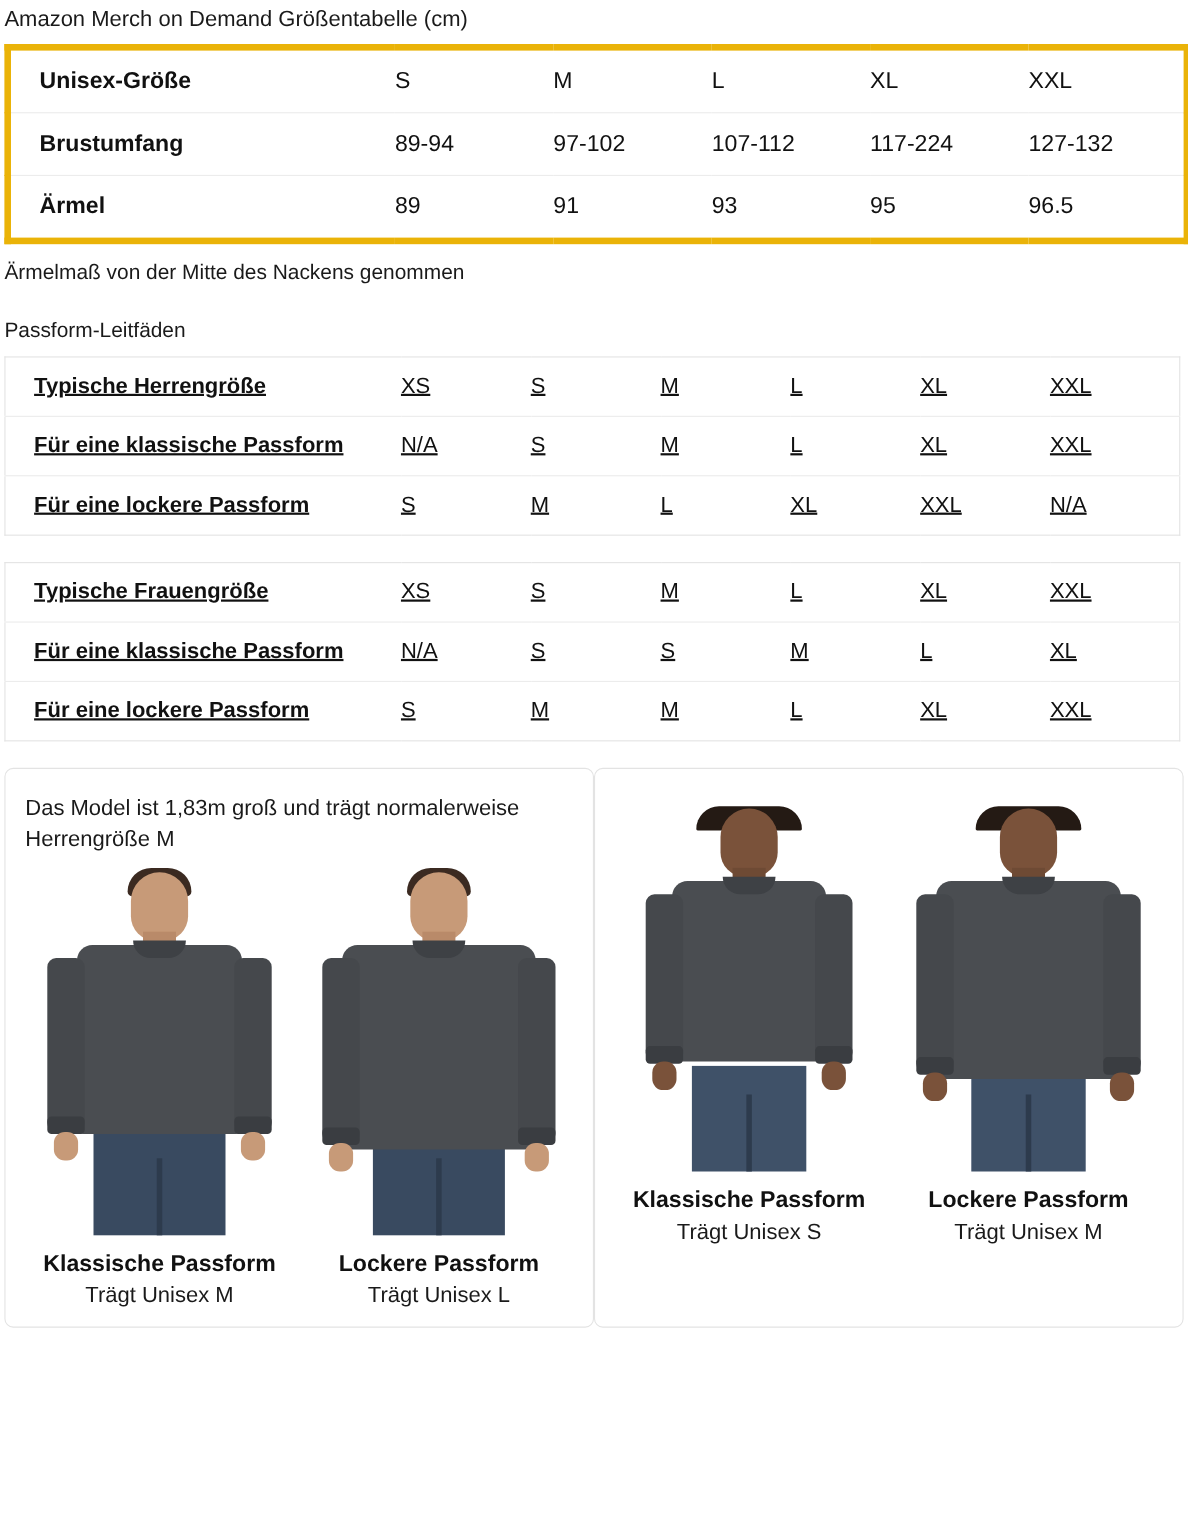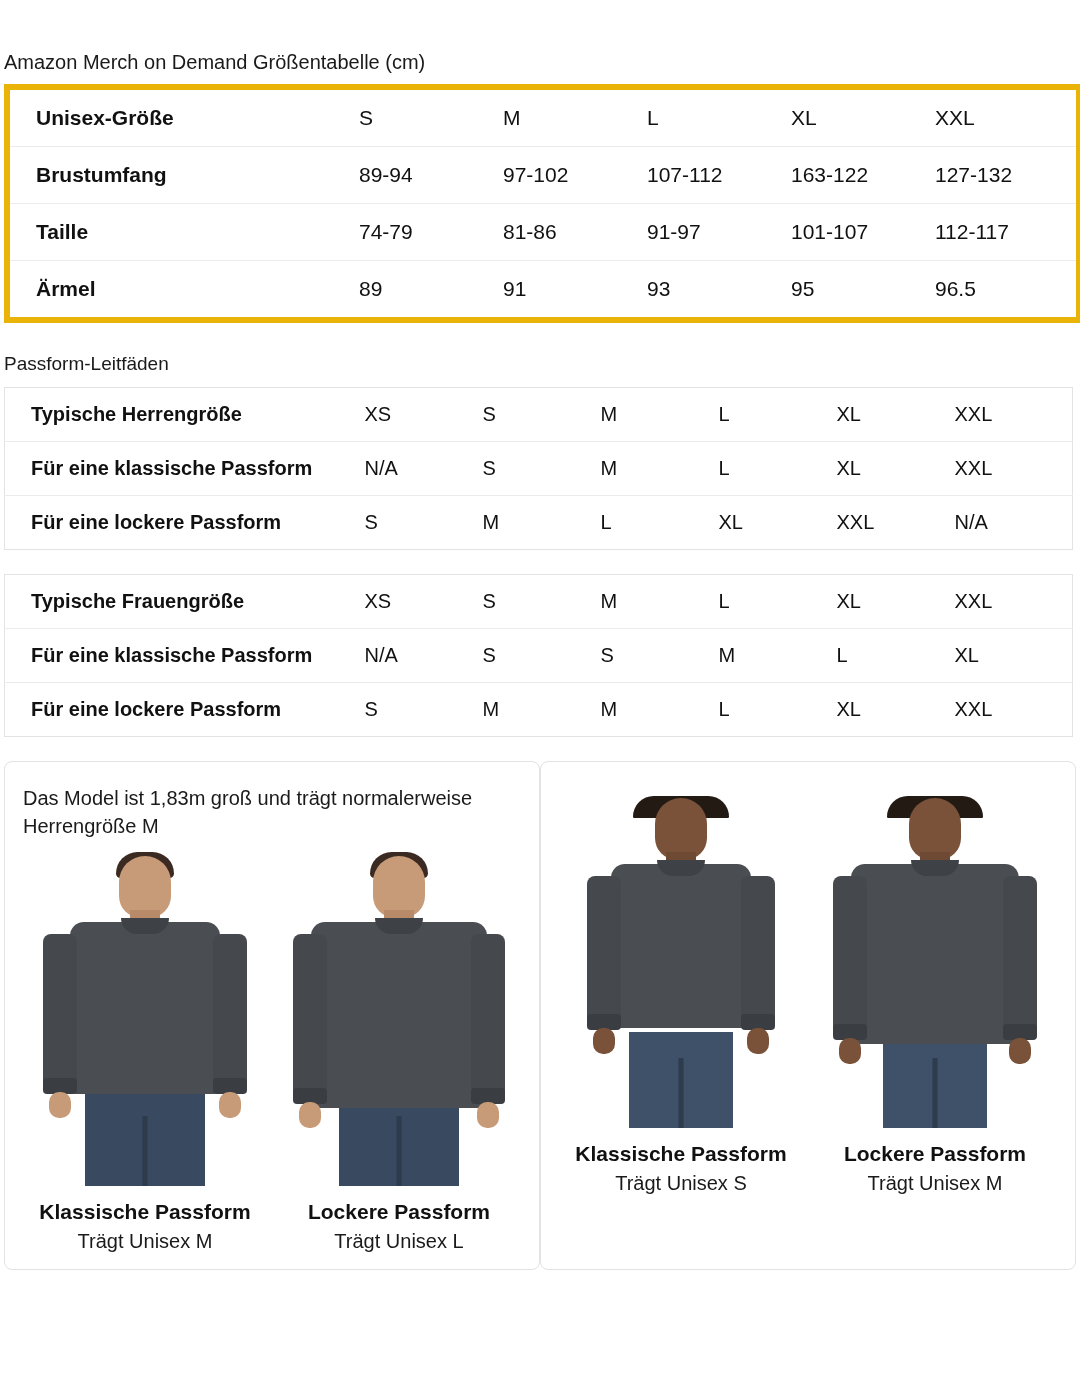--- a/index.html
+++ b/index.html
@@ -10,21 +10,20 @@
   body {
     width: 1080px;
     height: 1388px;
     font-family: "Liberation Sans", sans-serif;
     color: #111111;
     overflow: hidden;
   }
   .page {
     width: 1080px;
     padding: 6px 0 0 0;
-    margin-top: 44px;
   }
   .title {
     font-size: 20px;
     color: #1a1a1a;
     padding: 0 4px 10px 4px;
     line-height: 1.2;
   }
   table.sizetable {
     width: 1072px;
     margin: 0 4px;
@@ -59,20 +58,21 @@
     padding: 30px 4px 12px 4px;
   }
 
   table.fittable {
     width: 1028px;
     margin: 0 4px 0 4px;
     border-collapse: collapse;
     border: 1px solid #e3e3e3;
     border-radius: 6px;
     table-layout: fixed;
+    text-decoration: underline;
   }
   table.fittable td {
     padding: 15px 0 15px 0;
     font-size: 20px;
     border-bottom: 1px solid #ececec;
     vertical-align: middle;
     white-space: nowrap;
   }
   table.fittable tr:last-child td { border-bottom: none; }
   table.fittable td.rowhead {
@@ -249,42 +249,35 @@
         <td class="val">M</td>
         <td class="val">L</td>
         <td class="val">XL</td>
         <td class="val">XXL</td>
       </tr>
       <tr>
         <td class="rowhead">Brustumfang</td>
         <td class="val">89-94</td>
         <td class="val">97-102</td>
         <td class="val">107-112</td>
-        <td class="val">163-122</td>
+        <td class="val">117-224</td>
         <td class="val">127-132</td>
-      </tr>
-      <tr>
-        <td class="rowhead">Taille</td>
-        <td class="val">74-79</td>
-        <td class="val">81-86</td>
-        <td class="val">91-97</td>
-        <td class="val">101-107</td>
-        <td class="val">112-117</td>
       </tr>
       <tr>
         <td class="rowhead">Ärmel</td>
         <td class="val">89</td>
         <td class="val">91</td>
         <td class="val">93</td>
         <td class="val">95</td>
         <td class="val">96.5</td>
       </tr>
     </tbody>
   </table>
 
+  <div class="note">Ärmelmaß von der Mitte des Nackens genommen</div>
 
   <div class="section-label">Passform-Leitfäden</div>
 
   <table class="fittable">
     <tbody>
       <tr>
         <td class="rowhead">Typische Herrengröße</td>
         <td class="val">XS</td>
         <td class="val">S</td>
         <td class="val">M</td>

